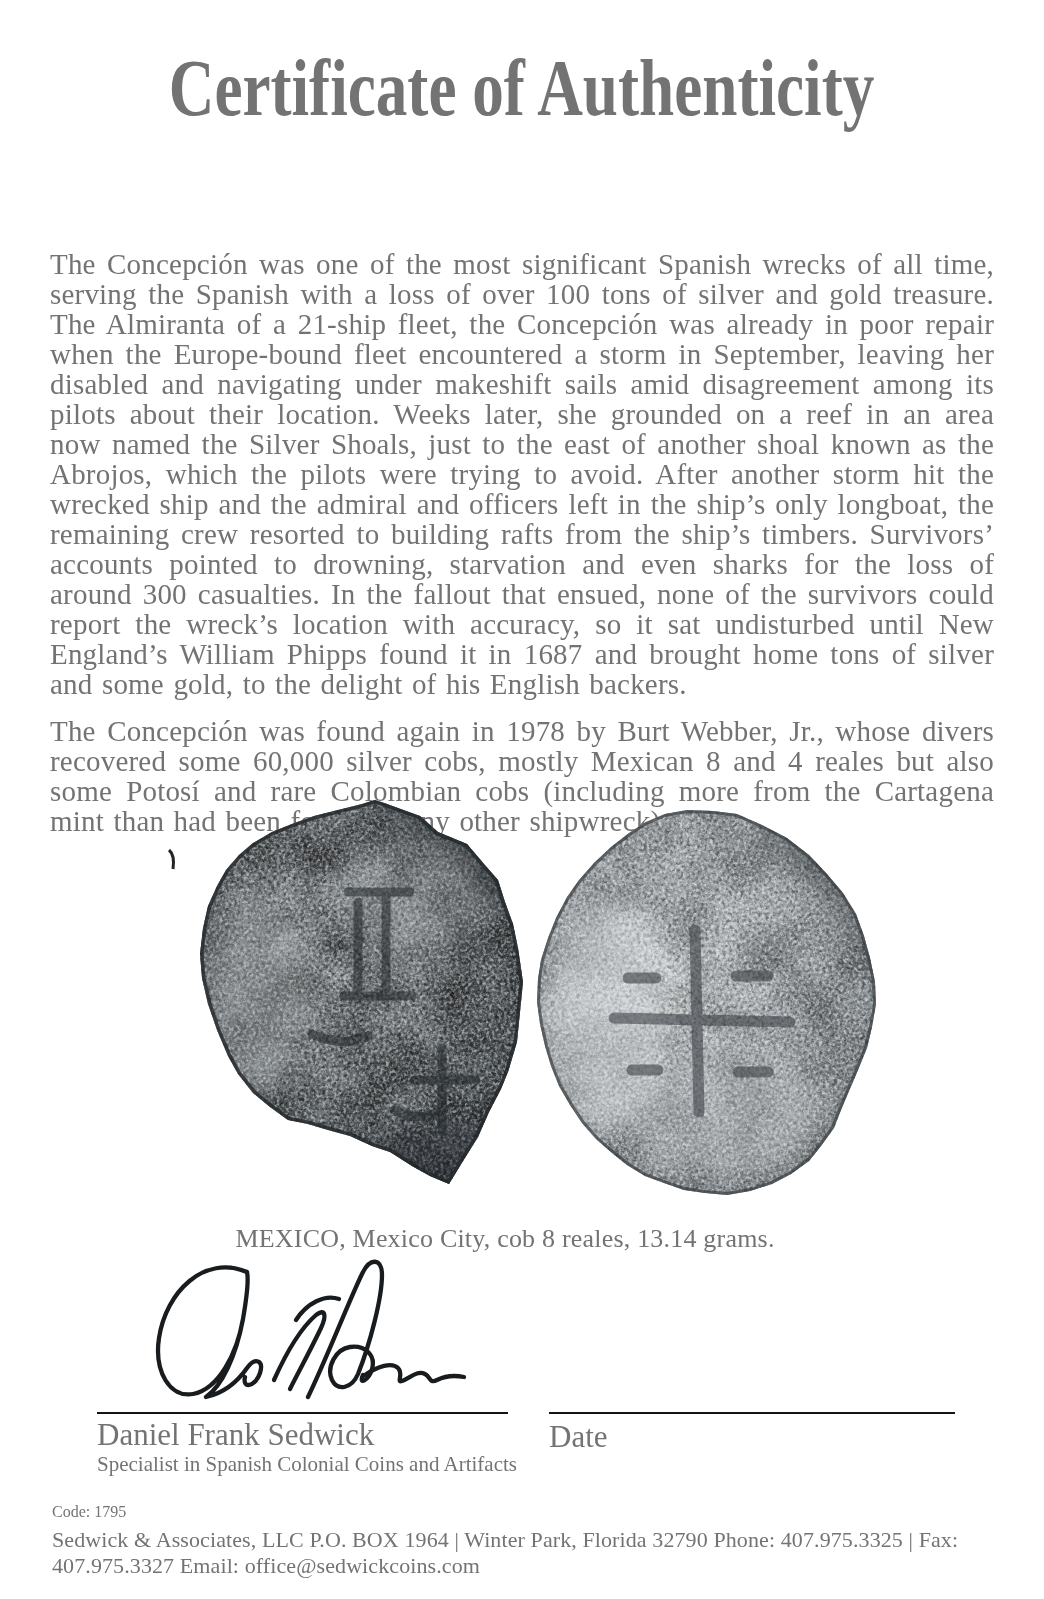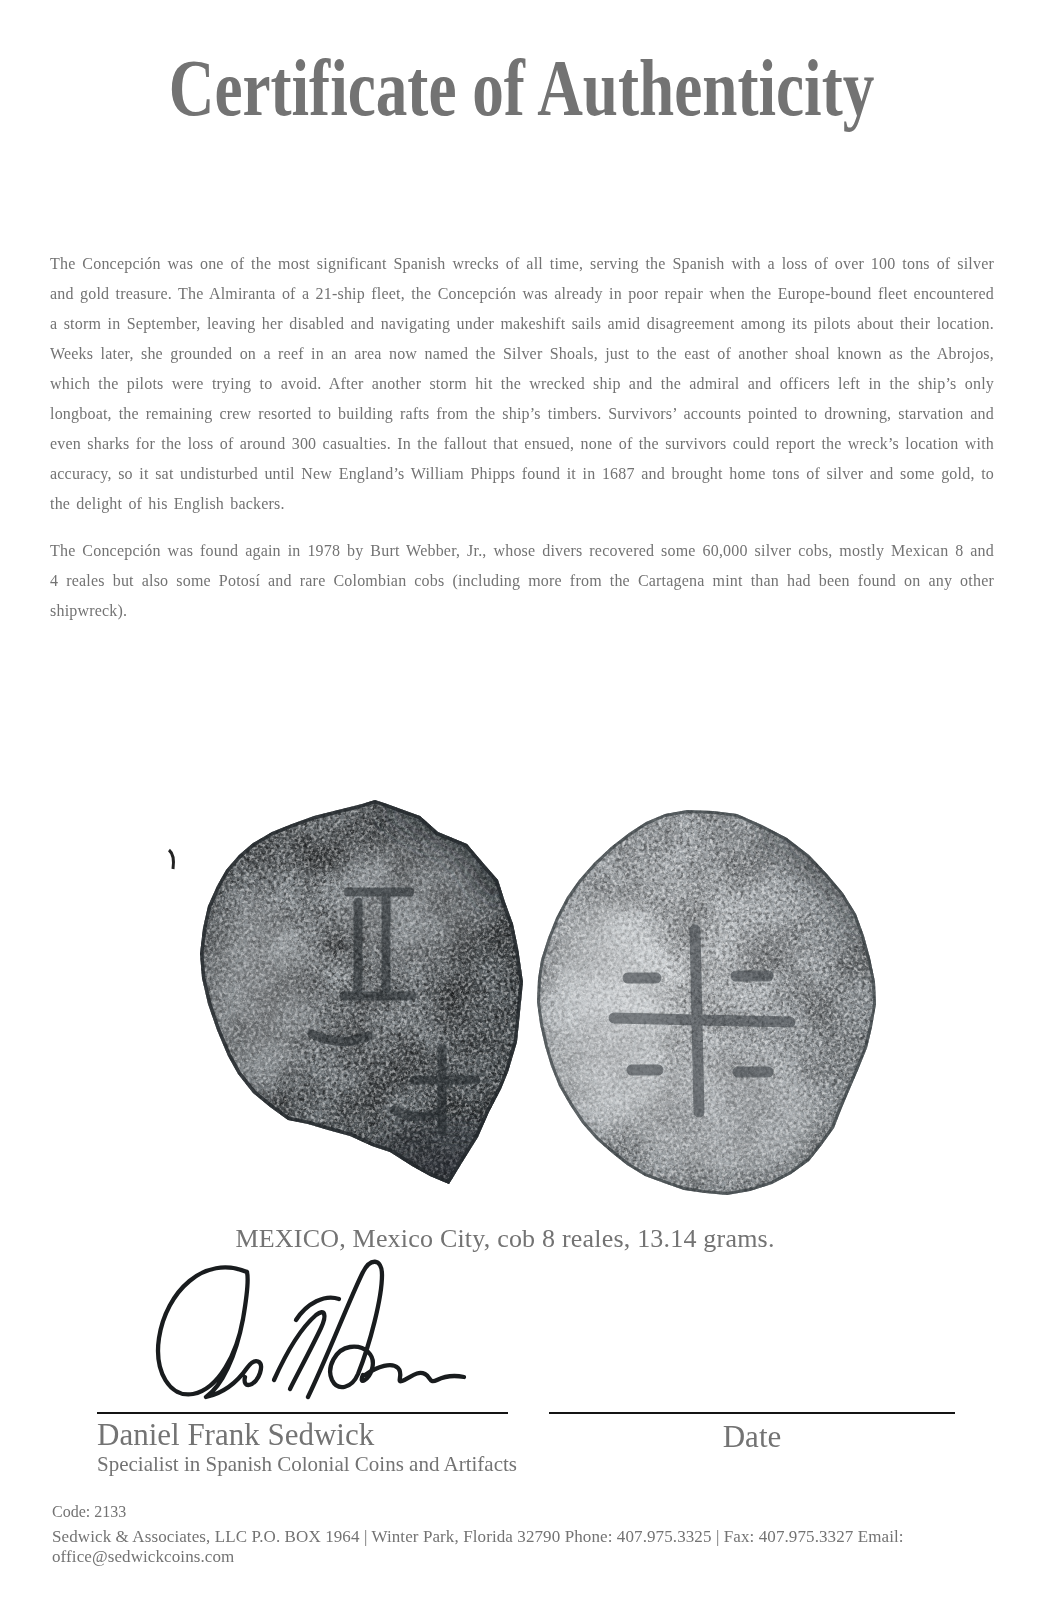--- a/index.html
+++ b/index.html
@@ -12,39 +12,39 @@
     margin:0 auto;
     overflow:hidden;
   }
   .squeeze{display:inline-block;white-space:nowrap;transform-origin:center;}
   .title{position:absolute;top:38px;left:0;width:100%;text-align:center;line-height:100px;}
   .t1{font-family:"Liberation Serif",serif;font-weight:700;font-size:80px;transform:scaleX(.79);letter-spacing:0px;}
   .subtitle{position:absolute;top:134px;left:0;width:100%;text-align:center;line-height:74px;}
   .t2{font-family:"Liberation Serif",serif;font-weight:700;font-style:italic;font-size:56px;transform:scaleX(.76);}
   .bodytext{
     position:absolute;top:249px;left:50px;width:944px;
-    font-size:16px;line-height:30px;text-align:justify;
+    font-size:29px;line-height:30px;text-align:justify;
     letter-spacing:.2px;
   }
   .para{margin:0 0 17px 0;word-spacing:2px;}
   .coins{position:absolute;top:780px;left:162px;width:720px;height:420px;}
   .caption{
     position:absolute;top:1224px;left:0;width:1010px;text-align:center;
     font-weight:400;font-size:26px;letter-spacing:.2px;
   }
   .signature-svg{position:absolute;top:1256px;left:146px;width:326px;height:152px;}
   .sigline{position:absolute;top:1412px;height:2px;background:#141414;}
   .sigline.left{left:97px;width:411px;}
   .sigline.right{left:549px;width:406px;}
   .signame{position:absolute;top:1417px;left:97px;width:420px;text-align:left;font-size:31px;}
   .sigtitle{position:absolute;top:1452px;left:57px;width:500px;text-align:center;font-size:21px;}
   .dateval{position:absolute;top:1350px;left:549px;width:432px;text-align:center;font-size:46px;letter-spacing:1.5px;}
-  .datelabel{position:absolute;top:1419px;left:549px;width:406px;text-align:center;font-size:31px;}
+  .datelabel{position:absolute;top:1419px;left:549px;width:406px;text-align:left;font-size:31px;}
   .code{position:absolute;top:1503px;left:52px;font-size:16px;}
-  .company{position:absolute;top:1527px;left:52px;width:960px;font-size:17px;letter-spacing:.1px;}
+  .company{position:absolute;top:1527px;left:52px;width:960px;font-size:22px;letter-spacing:.1px;}
 </style>
 </head>
 <body>
 
 <div class="page">
 
   <h1 class="title" style="margin:0;">
     <span class="squeeze t1">Certificate of Authenticity</span>
   </h1>
 
@@ -152,16 +152,16 @@
     </g>
   </svg>
 
   <div class="sigline left"></div>
   <div class="signame">Daniel Frank Sedwick</div>
   <div class="sigtitle">Specialist in Spanish Colonial Coins and Artifacts</div>
 
   <div class="sigline right"></div>
   <div class="datelabel">Date</div>
 
-  <div class="code">Code: 2133</div>
+  <div class="code">Code: 1795</div>
   <div class="company">Sedwick &amp; Associates, LLC P.O. BOX 1964 | Winter Park, Florida 32790 Phone: 407.975.3325 | Fax: 407.975.3327 Email: office@sedwickcoins.com</div>
 
 </div>
 
 </body></html>

